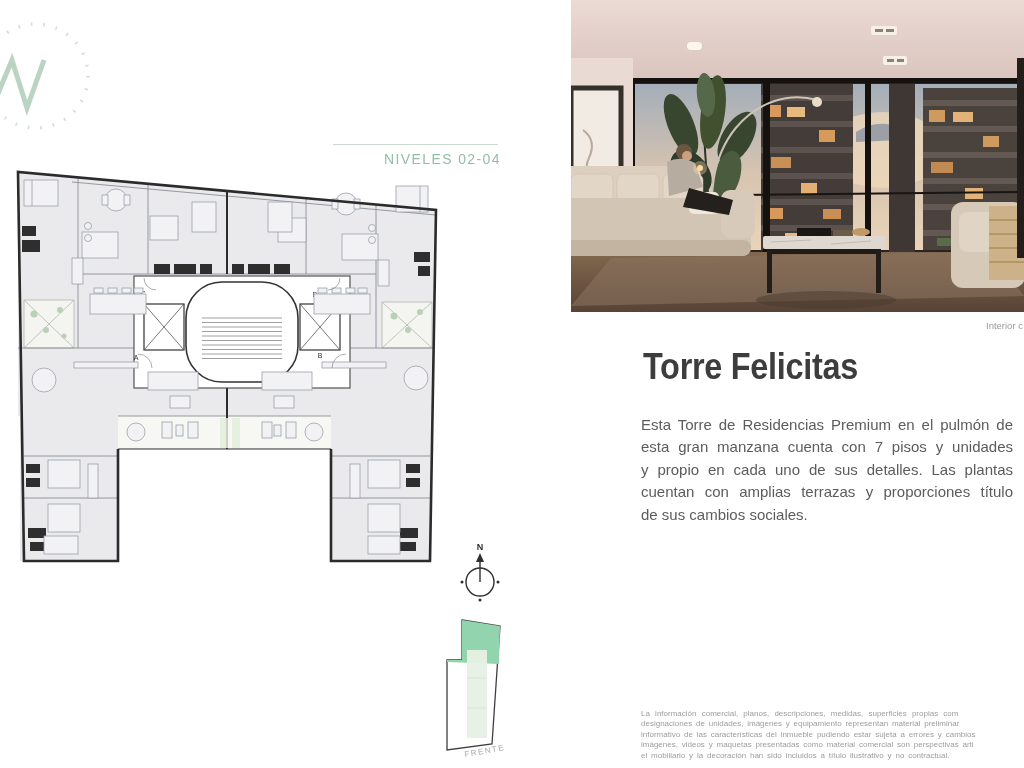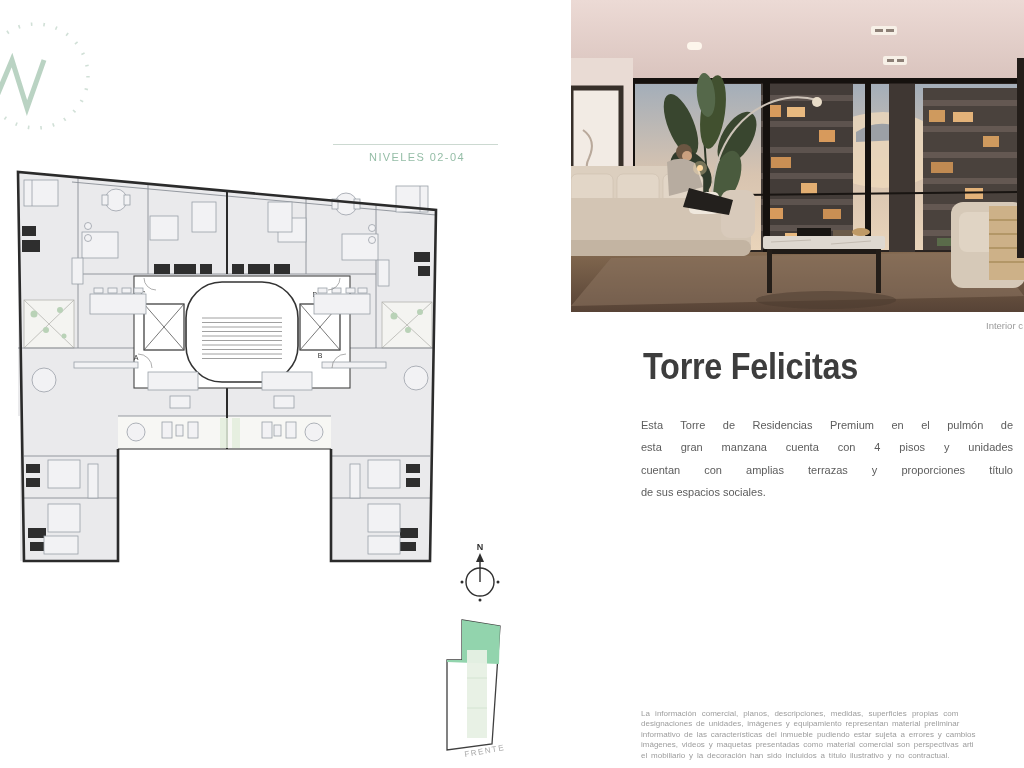--- a/index.html
+++ b/index.html
@@ -5,36 +5,36 @@
   html,body{margin:0;padding:0;}
   body{font-family:"Liberation Sans", sans-serif;}
   .page{position:relative;width:1024px;height:768px;background:#ffffff;overflow:hidden;}
   .abs{position:absolute;}
 
   
   #logo{left:0;top:10px;}
 
   
   .level-rule{left:333px;top:144px;width:165px;height:1px;background:#ccd9d1;}
-  .level-label{left:333px;top:151px;width:168px;text-align:center;font-size:11px;
+  .level-label{left:333px;top:151px;width:168px;text-align:right;font-size:14px;
     letter-spacing:1.4px;color:#94bda6;}
 
   
   #plan{left:16px;top:168px;}
   #compass{left:455px;top:538px;}
   #siteplan{left:443px;top:612px;}
 
   
   .photo{left:571px;top:0;width:453px;height:312px;overflow:hidden;background:#cfc0b8;}
   .photo-caption{left:986px;top:320px;width:120px;font-size:9.5px;color:#9a9a9a;white-space:nowrap;}
 
   
   .title{left:643px;top:346px;font-size:36px;font-weight:bold;color:#3d3d3d;
     letter-spacing:-.3px;transform:scaleX(.9);transform-origin:left top;white-space:nowrap;}
-  .body-copy{left:641px;top:414px;width:372px;font-size:11px;line-height:22.4px;color:#5c5c5c;}
+  .body-copy{left:641px;top:414px;width:372px;font-size:15px;line-height:22.4px;color:#5c5c5c;}
   .pline{text-align:justify;text-align-last:justify;}
   .pline.last{text-align-last:left;}
 
   
   .disclaimer{left:641px;top:709px;width:420px;font-size:8px;line-height:10.4px;color:#9d9d9d;}
   .dline{white-space:nowrap;word-spacing:1.6px;}
   .dline.wide{word-spacing:3px;}
 
   svg text{font-family:"Liberation Sans", sans-serif;}
 </style>
@@ -391,23 +391,24 @@
       </g>
       <rect x="446" y="58" width="7" height="200" fill="#241e1a"></rect>
     </svg>
   </div>
 
   <div class="abs photo-caption">Interior c</div>
 
   <div class="abs title">Torre Felicitas</div>
   <div class="abs body-copy">
     <div class="pline">Esta Torre de Residencias Premium en el pulmón de</div>
-    <div class="pline">esta gran manzana cuenta con 4 pisos y unidades</div>
+    <div class="pline">esta gran manzana cuenta con 7 pisos y unidades</div>
+    <div class="pline">y propio en cada uno de sus detalles. Las plantas</div>
     <div class="pline">cuentan con amplias terrazas y proporciones título</div>
-    <div class="pline last">de sus espacios sociales.</div>
+    <div class="pline last">de sus cambios sociales.</div>
   </div>
 
   <div class="abs disclaimer">
     <div class="dline wide">La información comercial, planos, descripciones, medidas, superficies propias com</div>
     <div class="dline">designaciones de unidades, imágenes y equipamiento representan material preliminar</div>
     <div class="dline">informativo de las características del inmueble pudiendo estar sujeta a errores y cambios</div>
     <div class="dline">imágenes, videos y maquetas presentadas como material comercial son perspectivas arti</div>
     <div class="dline">el mobiliario y la decoración han sido incluidos a título ilustrativo y no contractual.</div>
   </div>
 

